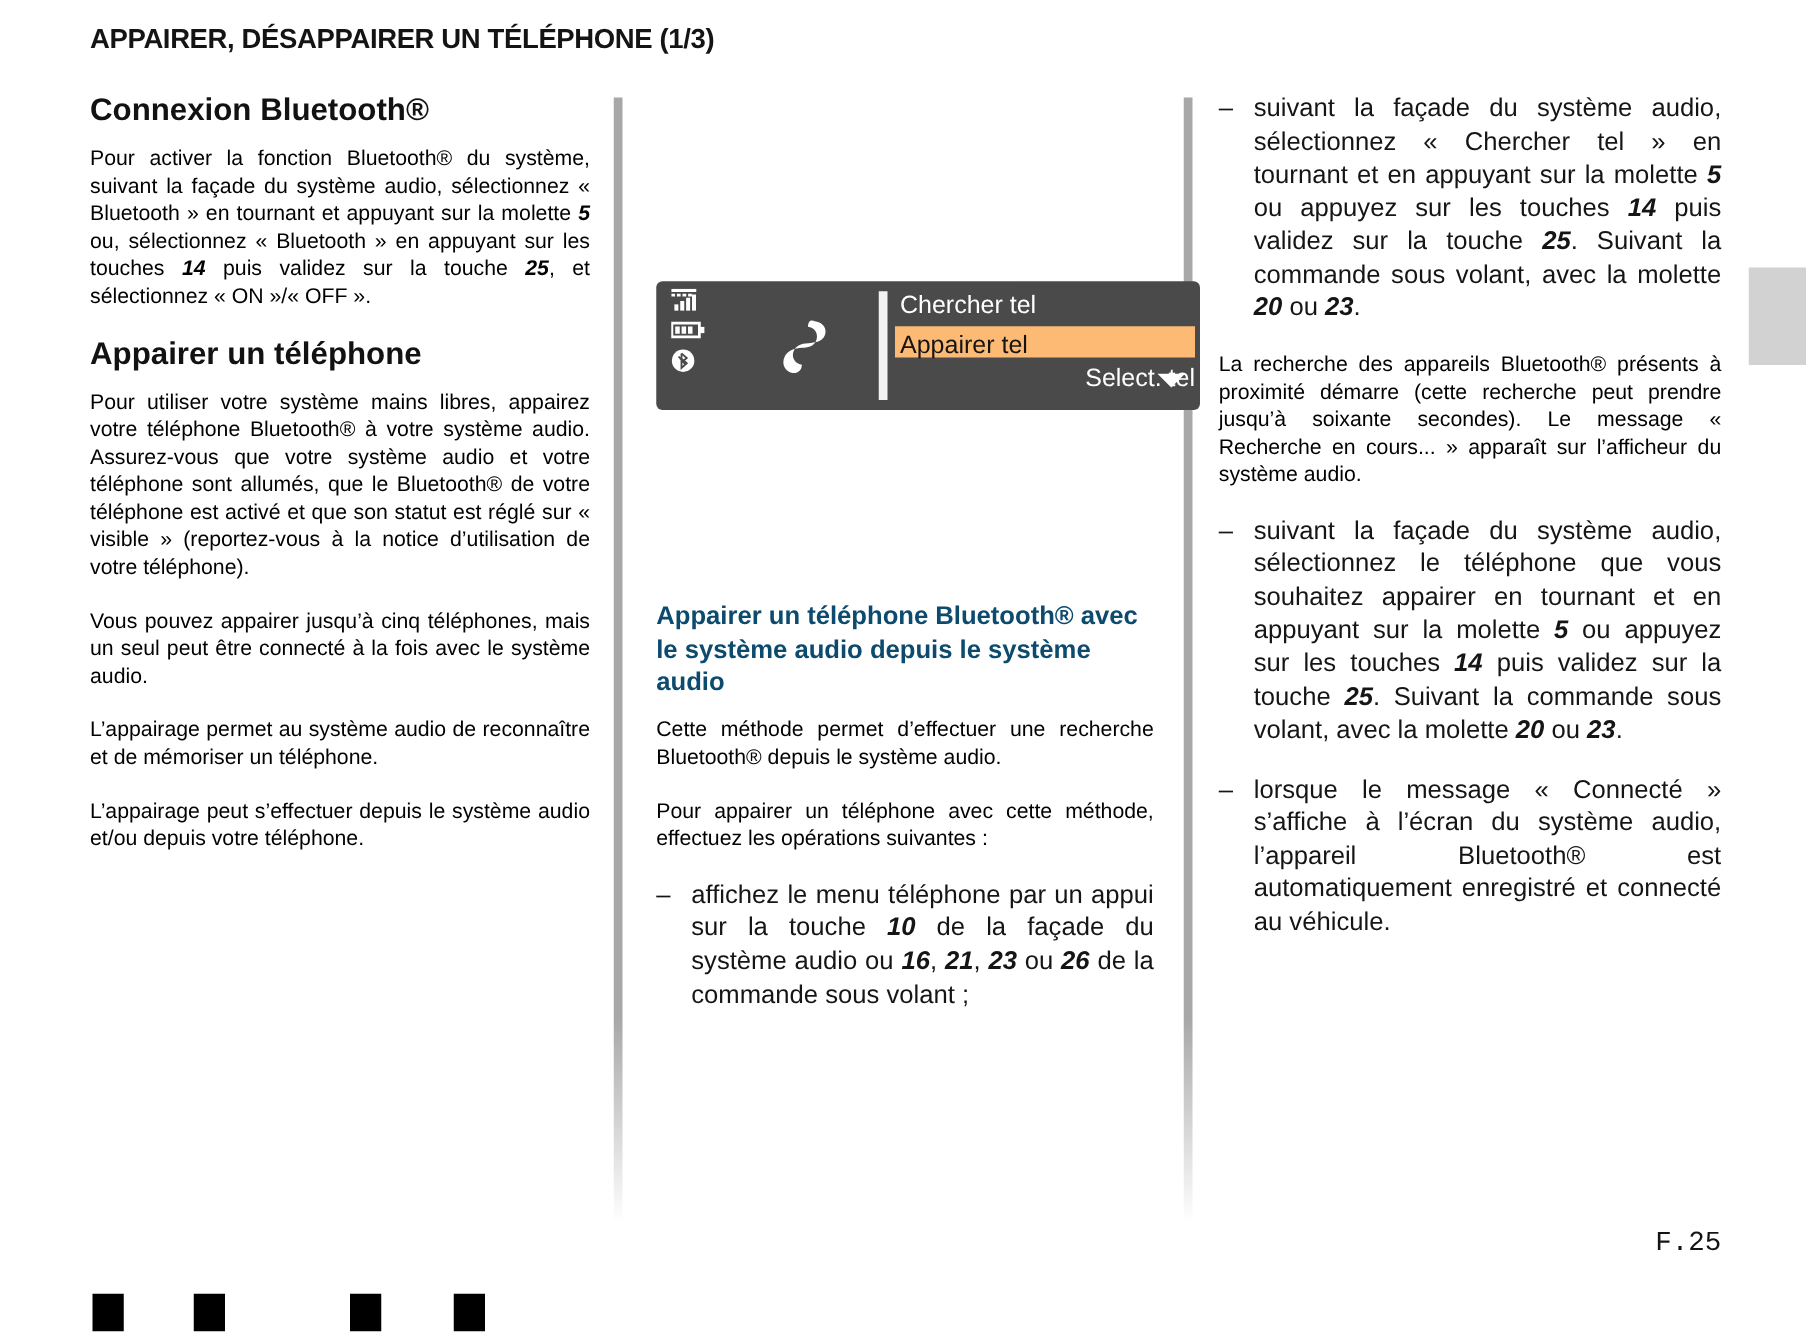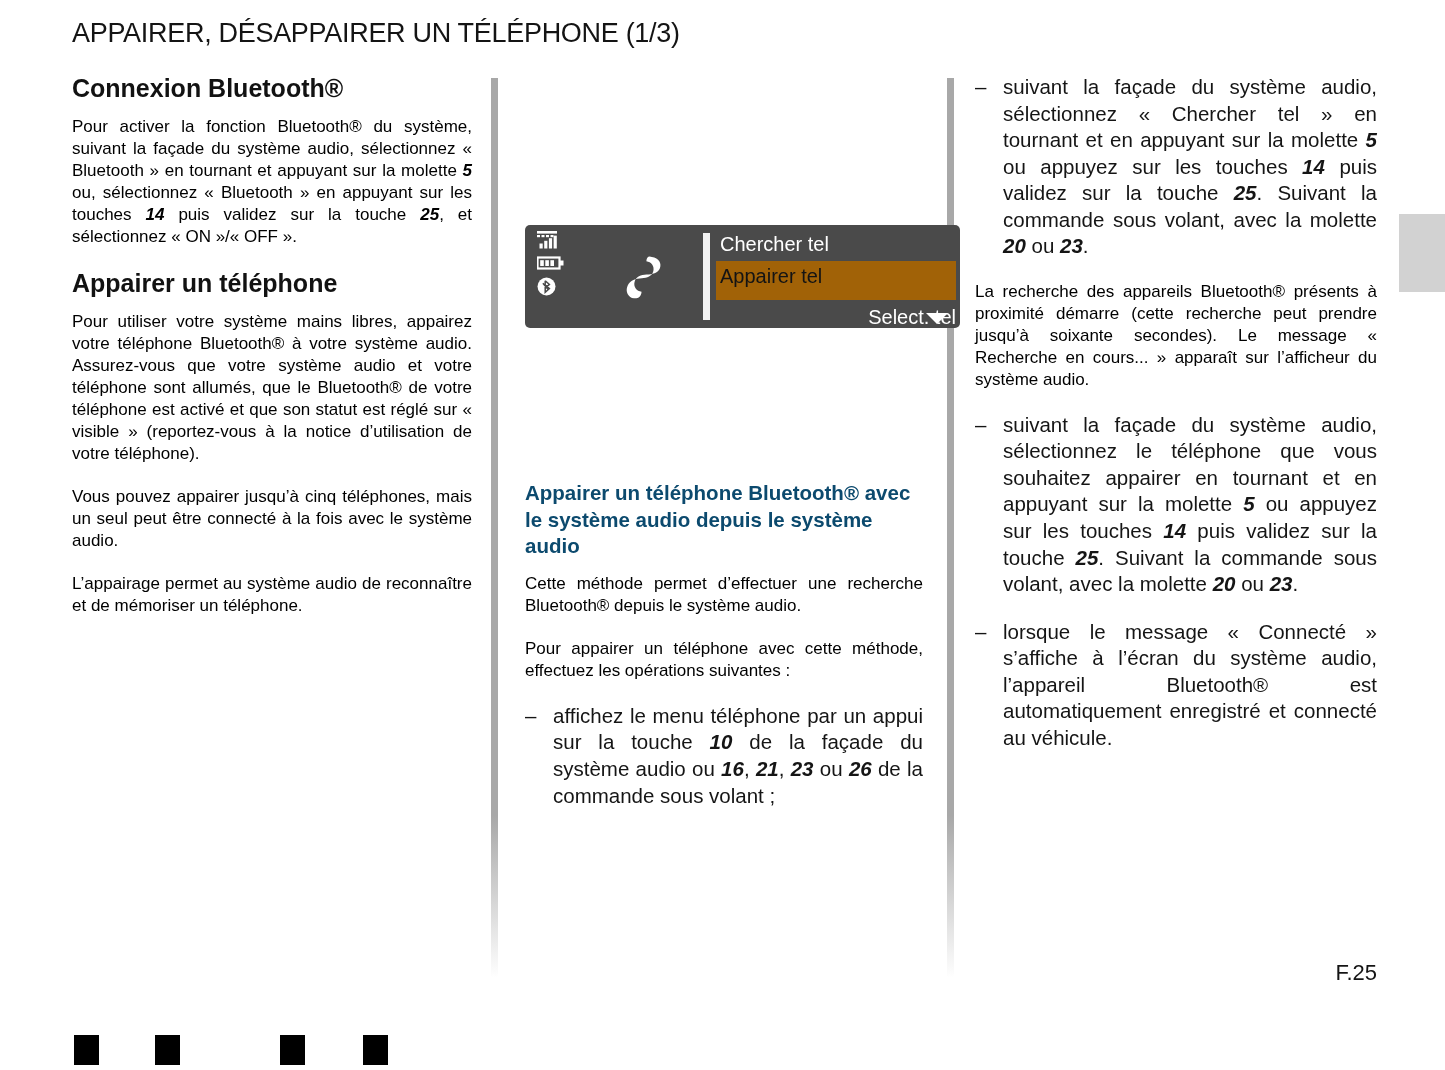--- a/index.html
+++ b/index.html
@@ -14,22 +14,22 @@
     font-family: "Liberation Sans", sans-serif;
     color: #1a1a1a;
     overflow: hidden;
   }
 
   
   .page-title {
     position: absolute;
     left: 72px;
     top: 18px;
-    font-size: 27px;
-    font-weight: normal;
+    font-size: 22px;
+    font-weight: bold;
     letter-spacing: -0.3px;
     color: #141414;
     white-space: nowrap;
   }
 
   
   .col {
     position: absolute;
     top: 74px;
   }
@@ -163,23 +163,23 @@
   }
   .menu-item {
     height: 30px;
     line-height: 30px;
     font-size: 20px;
     color: #ffffff;
     padding-left: 4px;
     white-space: nowrap;
   }
   .menu-item.selected {
-    background: #a16207;
+    background: #fdba74;
     color: #141414;
-    height: 39px;
+    height: 25px;
     line-height: 31px;
     margin: 2px 0 2px 0;
   }
   .menu-item.with-arrow {
     position: relative;
     text-align: right;
   }
   .arrow-down {
     position: absolute;
     right: 8px;
@@ -187,23 +187,24 @@
     width: 0; height: 0;
     border-left: 11px solid transparent;
     border-right: 11px solid transparent;
     border-top: 11px solid #ffffff;
   }
 
   
   .folio {
     position: absolute;
     right: 68px;
-    top: 960px;
+    top: 982px;
     font-size: 22px;
     color: #141414;
+    font-family: Liberation Mono, monospace;
   }
   .tab-marks {
     position: absolute;
     left: 0;
     top: 1035px;
     width: 100%;
     height: 34px;
   }
   .tab-mark {
     position: absolute;
@@ -230,20 +231,21 @@
   <p class="para"><span>Pour activer la fonction Bluetooth® du système, suivant la façade du système audio, sélectionnez « Bluetooth » en tournant et appuyant sur la molette </span><b>5</b><span> ou, sélectionnez « Bluetooth » en appuyant sur les touches </span><b>14</b><span> puis validez sur la touche </span><b>25</b><span>, et sélectionnez « ON »/« OFF ».</span></p>
 
   <h2 class="sec-head" style="">Appairer un téléphone</h2>
 
   <p class="para">Pour utiliser votre système mains libres, appairez votre téléphone Bluetooth® à votre système audio. Assurez-vous que votre système audio et votre téléphone sont allumés, que le Bluetooth® de votre téléphone est activé et que son statut est réglé sur « visible » (reportez-vous à la notice d’utilisation de votre téléphone).</p>
 
   <p class="para">Vous pouvez appairer jusqu’à cinq téléphones, mais un seul peut être connecté à la fois avec le système audio.</p>
 
   <p class="para">L’appairage permet au système audio de reconnaître et de mémoriser un téléphone.</p>
 
+  <p class="para">L’appairage peut s’effectuer depuis le système audio et/ou depuis votre téléphone.</p>
 </div>
 
 <div class="display-wrap">
   <div class="display">
 
     <div class="disp-left">
 
       <div class="status-icons">
 
         <span class="icon-sig">

